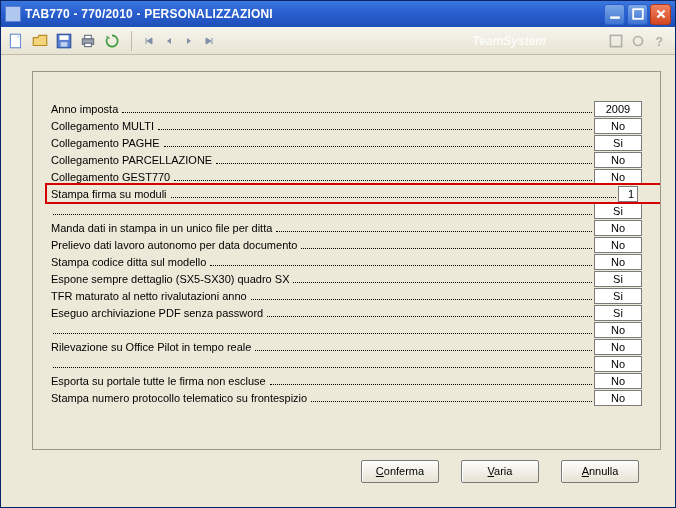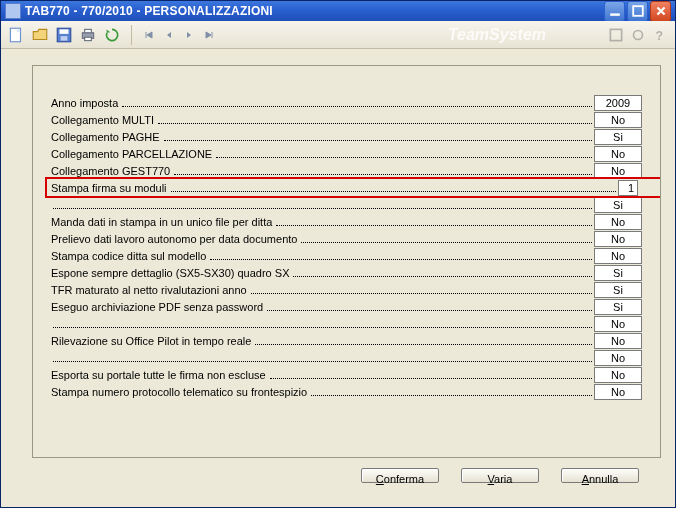--- a/index.html
+++ b/index.html
@@ -1,47 +1,47 @@
 <!DOCTYPE html>
 <html><head>
 <meta charset="utf-8">
 <style>
   * { box-sizing: border-box; margin: 0; padding: 0; font-family: "Tahoma", "Segoe UI", sans-serif; font-size: 11px; }
   body { background: #ece9d8; width: 676px; height: 508px; overflow: hidden; }
   .window { width: 676px; height: 508px; border: 1px solid #0a246a; background: #ece9d8; display: flex; flex-direction: column; }
-  .titlebar { height: 20px; background: linear-gradient(to bottom, #3b77dd 0%, #2a5fcf 45%, #1d4fb8 100%); display: flex; align-items: center; padding: 0 4px; color: #fff; font-weight: bold; }
+  .titlebar { height: 26px; background: linear-gradient(to bottom, #3b77dd 0%, #2a5fcf 45%, #1d4fb8 100%); display: flex; align-items: center; padding: 0 4px; color: #fff; font-weight: bold; }
   .titlebar .app-icon { width: 16px; height: 16px; background: #b0c8f0; border: 1px solid #5a7fd0; margin-right: 4px; }
   .titlebar .title { flex: 1; font-size: 12px; letter-spacing: .2px; }
   .win-controls { display: flex; gap: 2px; }
   .win-btn { width: 21px; height: 21px; border-radius: 3px; display: flex; align-items: center; justify-content: center; color: #fff; font-weight: bold; font-size: 12px; }
   .win-btn.min, .win-btn.max { background: linear-gradient(to bottom,#7ba7e8,#3f74d1); border: 1px solid #2a5fcf; }
   .win-btn.close { background: linear-gradient(to bottom,#f08262,#d24720); border: 1px solid #b23a1a; }
   .win-btn svg { width: 12px; height: 12px; }
 
   .toolbar { height: 28px; background: linear-gradient(to bottom,#f6f4ec,#e8e4d4); border-bottom: 1px solid #c0bca8; display:flex; align-items:center; padding: 0 6px; gap: 6px; }
   .toolbar .tool-ico { width: 18px; height: 18px; display:flex; align-items:center; justify-content:center; border-radius:2px; }
   .toolbar .sep { width:1px; height: 20px; background: #c0bca8; margin: 0 4px;}
   .nav-btn { width: 14px; height: 14px; display:flex; align-items:center; justify-content:center; color:#7a8aa0; }
   .nav-btn svg { width:10px; height:10px; }
-  .brand { margin-left:auto; margin-right: 55px; color:#fff; font-style: italic; font-weight: bold; opacity:.8; font-size: 16px; }
+  .brand { margin-left:auto; margin-right: 55px; color:#fff; font-style: italic; font-weight: bold; opacity:.8; font-size: 12px; }
   .right-tools { display:flex; gap:4px; }
   .right-tools .tool-ico svg { opacity:.55; }
 
   .content { flex:1; padding: 16px 14px 8px 31px; display:flex; flex-direction:column; }
   .panel { flex:1; border: 1px solid #9a9784; background:#ece9d8; padding: 28px 18px 18px 18px; position:relative; overflow:hidden;}
   .rows { display:flex; flex-direction:column; gap:0px; }
   .row { display:flex; align-items:center; height: 17px; position: relative; }
   .row .label { color:#000; white-space:nowrap; z-index:2; background:#ece9d8; padding-right:2px; }
   .row .dots { flex:1; border-bottom: 1.5px dotted #000; height: 10px; margin: 0 2px; position: relative; top: -1px;}
   .row .valuebox { width: 48px; height: 16px; border:1px solid #7a7a7a; background:#fff; text-align:center; padding: 1px 4px 0 4px; font-size: 11px; line-height: 13px; color:#000; }
   .row.highlight .frame { position:absolute; left:-6px; right: -80px; top:-2px; bottom:-2px; border:2px solid #d40000; pointer-events:none; z-index:5;}
   .row.highlight .numbox { width: 20px; height: 16px; border:1px solid #7a7a7a; background:#fff; text-align:right; padding: 1px 3px 0 0; margin-right: 4px; line-height: 13px; }
 
   .footer { display:flex; justify-content:flex-end; gap: 22px; padding: 10px 22px 16px 0;}
-  .btn { min-width: 78px; height: 15px; border:1px solid #7a7a7a; background: linear-gradient(to bottom,#fdfdfb,#e6e2d2); text-align:center; line-height:21px; border-radius:2px; box-shadow: 1px 1px 0 #fff inset; }
+  .btn { min-width: 78px; height: 23px; border:1px solid #7a7a7a; background: linear-gradient(to bottom,#fdfdfb,#e6e2d2); text-align:center; line-height:21px; border-radius:2px; box-shadow: 1px 1px 0 #fff inset; }
   .btn span { text-decoration: underline; text-decoration-color: #000; text-underline-offset: 1px; }
   .nou { text-decoration: none !important; }
 </style>
 </head>
 <body>
 
 <div class="window">
   <div class="titlebar">
     <div class="app-icon"></div>
     <div class="title">TAB770 - 770/2010 - PERSONALIZZAZIONI</div>

